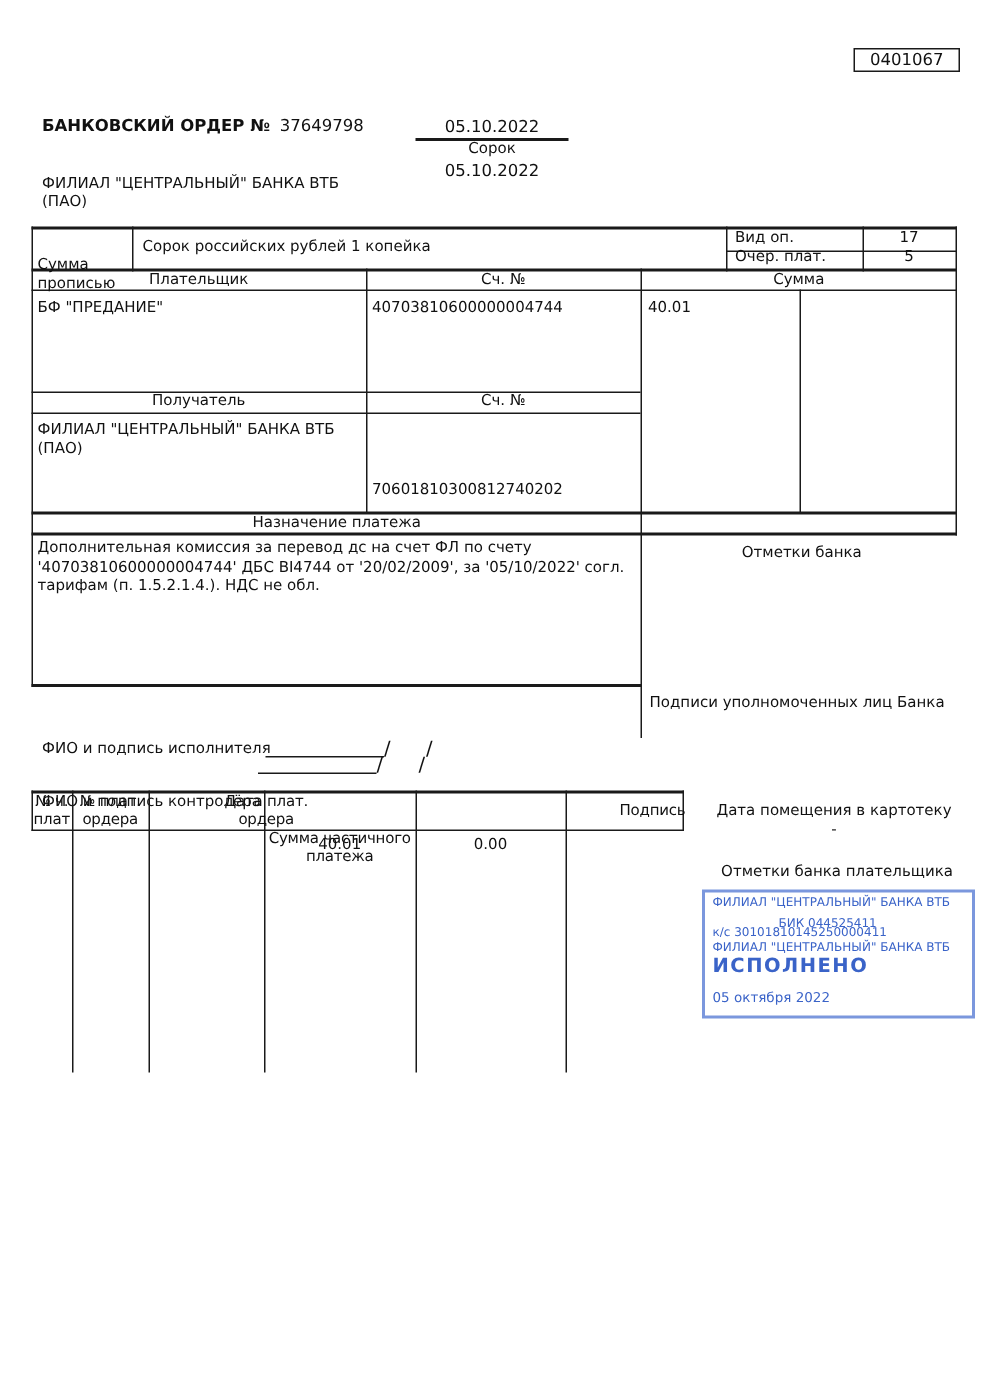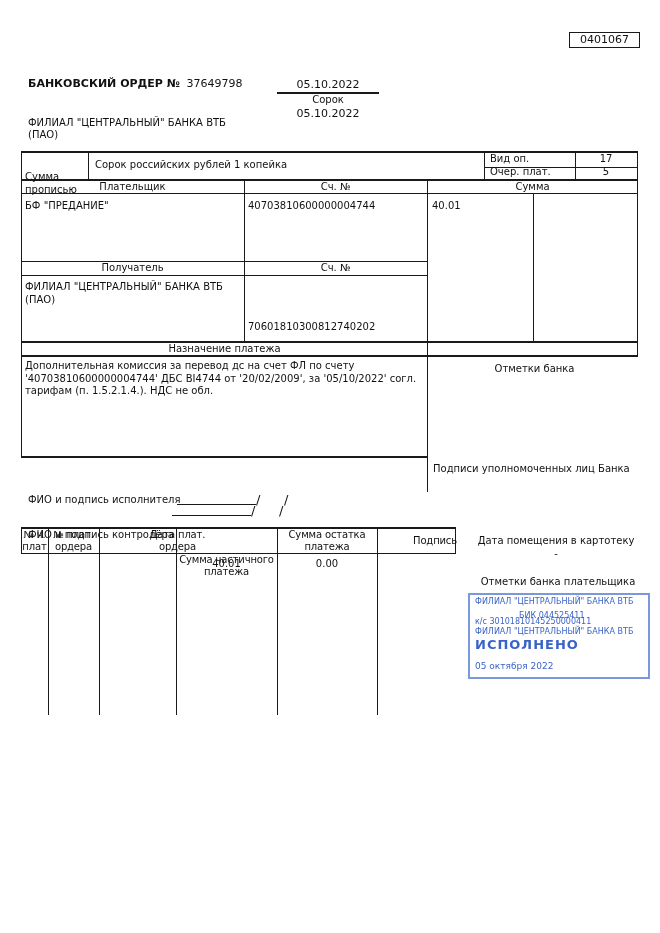--- a/index.html
+++ b/index.html
@@ -99,21 +99,20 @@
   <div class="line" style="left:99px;top:527px;width:1px;height:188px;"></div>
   <div class="line" style="left:176px;top:527px;width:1px;height:188px;"></div>
   <div class="line" style="left:277px;top:527px;width:1px;height:188px;"></div>
   <div class="line" style="left:377px;top:527px;width:1px;height:188px;"></div>
   <div class="line" style="left:455px;top:527px;width:1px;height:27px;"></div>
 
   <div class="ptH" style="left:21px;width:27px;">№ ч. плат</div>
   <div class="ptH" style="left:48px;width:51px;">№ плат. ордера</div>
   <div class="ptH" style="left:99px;width:77px;padding-left:40px;">Дата плат. ордера</div>
   <div class="ptH" style="left:175px;width:103px;margin-top:25px;">Сумма частичного платежа</div>
-  <div class="ptH" style="left:277px;width:100px;">Сумма остатка платежа</div>
   <div class="ptH" style="left:377px;width:78px;padding-top:7px;padding-left:19px;">Подпись</div>
 
   <div class="abs ctr" style="left:176px;top:558px;width:101px;">40.01</div>
   <div class="abs ctr" style="left:277px;top:558px;width:100px;">0.00</div>
 
   <div class="abs ctr" style="left:458px;top:535px;width:196px;">Дата помещения в картотеку</div>
   <div class="abs ctr" style="left:458px;top:548px;width:196px;">-</div>
   <div class="abs ctr" style="left:460px;top:576px;width:196px;">Отметки банка плательщика</div>
 
   <div id="stamp" style="border-color: rgb(123, 151, 221); color: rgb(58, 99, 200);">

